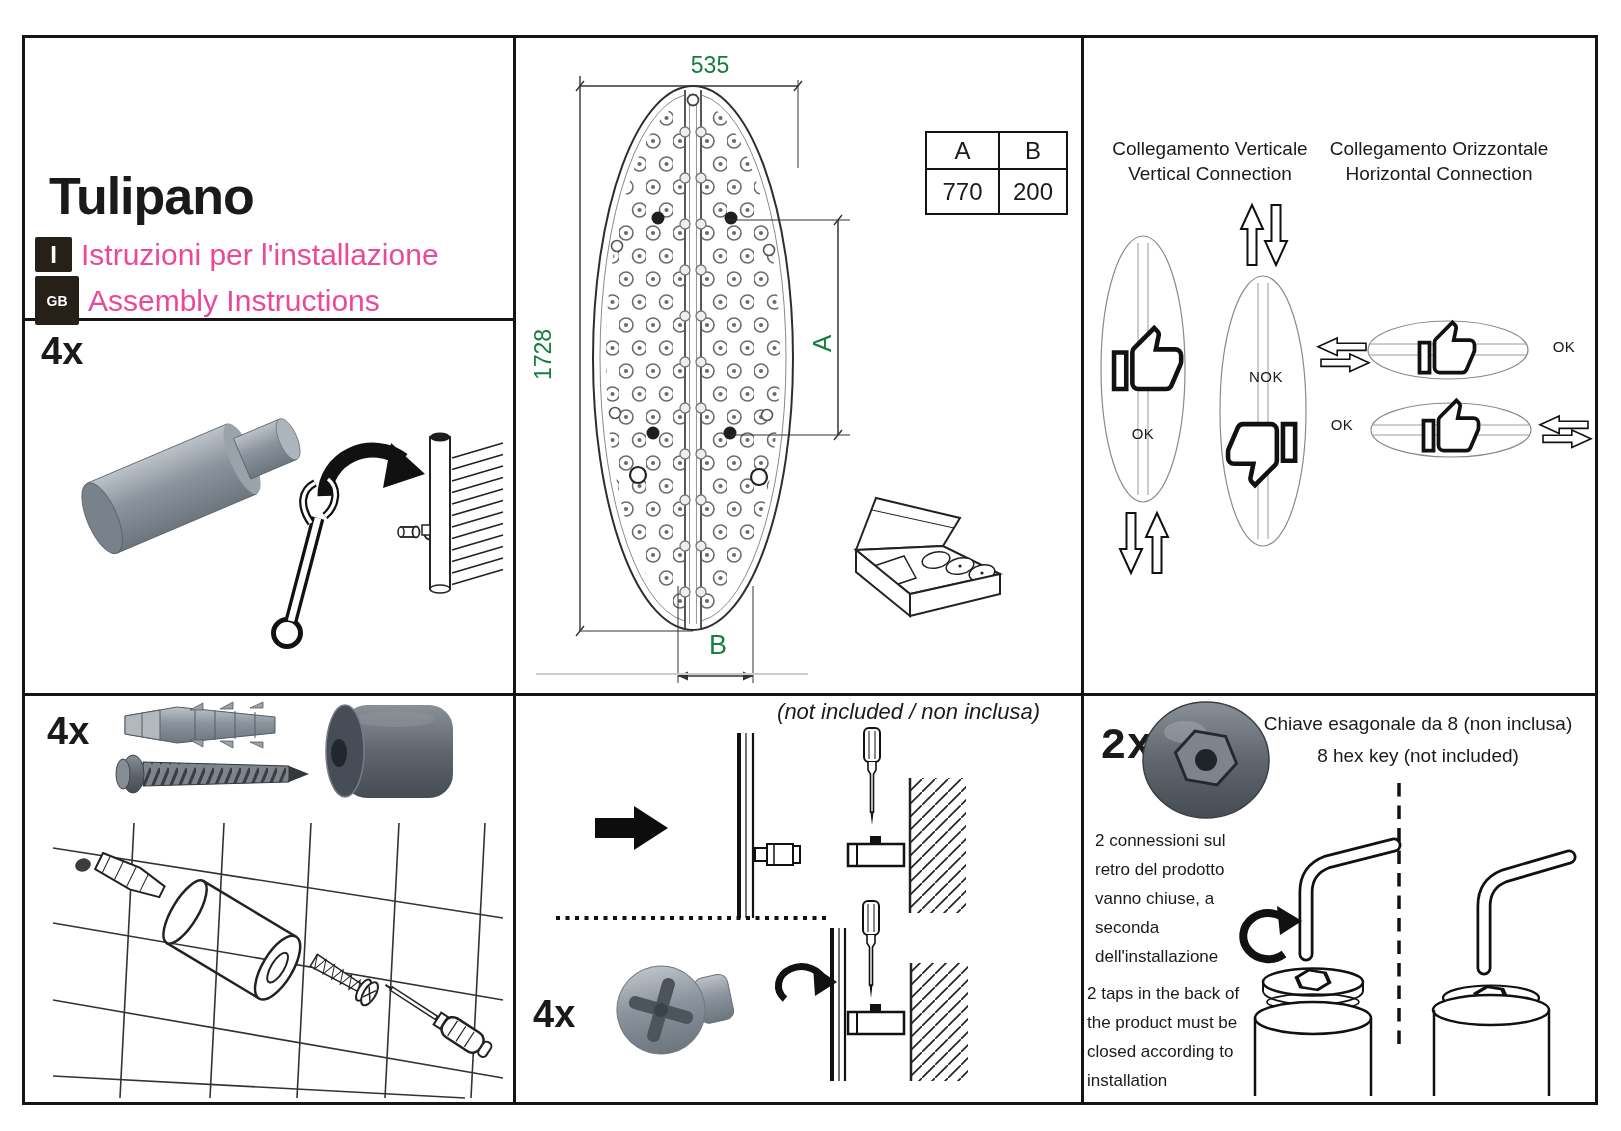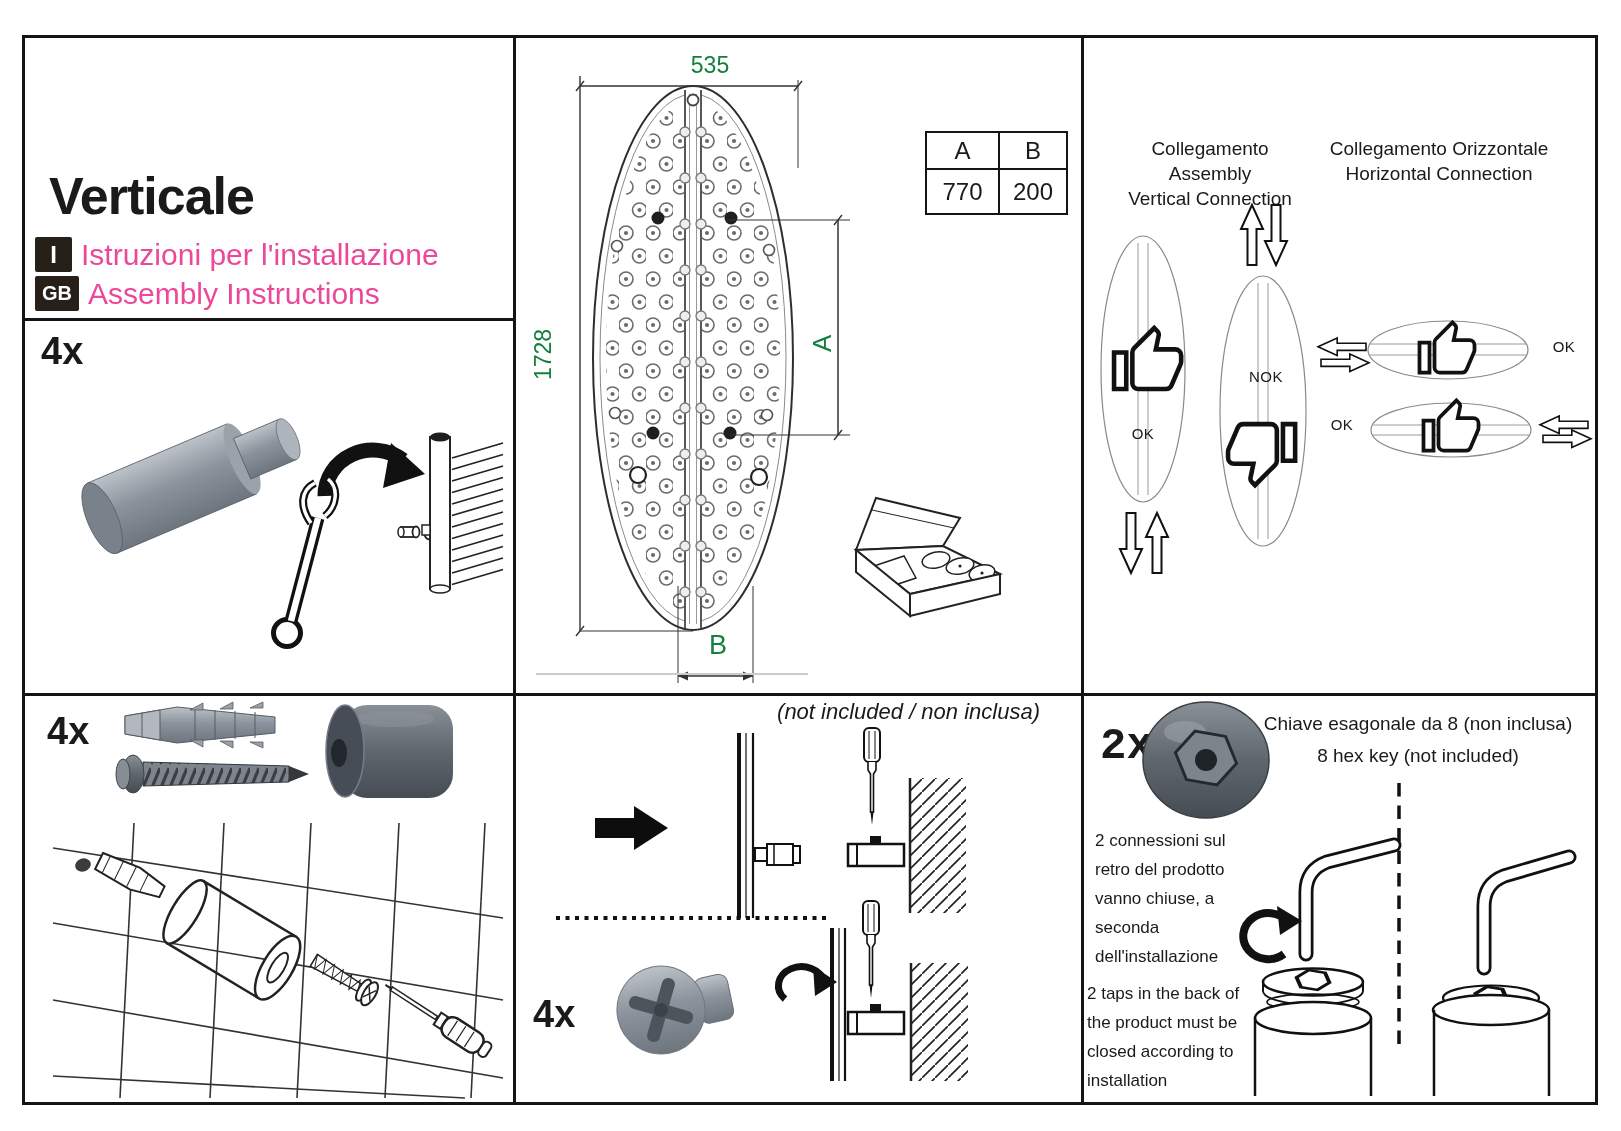--- a/index.html
+++ b/index.html
@@ -7,21 +7,21 @@
   .page { position:relative; width:1621px; height:1131px; background:#fff; overflow:hidden; }
   .frame { position:absolute; left:22px; top:35px; width:1576px; height:1070px; border:3px solid #141414; }
   .lay { position:absolute; inset:0; width:100%; height:100%; }
   svg.lay { pointer-events:none; }
   .divider { position:absolute; background:#141414; }
   .abs { position:absolute; }
   .title { font-size:52px; font-weight:bold; letter-spacing:-1px; }
   .langrow { display:flex; align-items:center; gap:9px; }
   .badge { display:inline-flex; align-items:center; justify-content:center; background:#262019; color:#fff; font-weight:bold; border-radius:2px; }
   .badge.i { width:37px; height:35px; font-size:24px; }
-  .badge.gb { width:44px; height:35px; font-size:20px;text-align:center; }
+  .badge.gb { width:44px; height:49px; font-size:14px;text-align:center; }
   .langlabel { font-size:30px; color:#ec4899; }
   .qty { font-size:38px; font-weight:bold; }
   .dimtxt { font-size:23px; color:#15803d; }
   .vert { writing-mode:vertical-rl; transform:rotate(180deg); }
   .conn-h { font-size:19px; text-align:center; line-height:25px; }
   .oklabel { font-size:15px; text-align:center; letter-spacing:0.5px; }
   .notincl { font-size:22px; font-style:italic; text-align:right; }
   .hexlabel { font-size:19px; text-align:center; white-space:nowrap; }
   .noteblock { font-size:17px; line-height:29px; }
   .abtable { border-collapse:collapse; table-layout:fixed; }
@@ -77,21 +77,21 @@
 
 <div class="page">
   <div class="frame">
 
     <div class="divider" style="left:488px; top:0; width:3px; height:100%;"></div>
     <div class="divider" style="left:1056px; top:0; width:3px; height:100%;"></div>
     <div class="divider" style="left:0; top:655px; width:100%; height:3px;"></div>
     <div class="divider" style="left:0; top:280px; width:489px; height:3px;"></div>
 
     <section>
-      <div class="abs title" style="left:24px; top:128px;">Verticale</div>
+      <div class="abs title" style="left:24px; top:128px;">Tulipano</div>
       <div class="abs langrow" style="left:10px; top:199px;">
         <span class="badge i">I</span>
         <span class="langlabel">Istruzioni per l'installazione</span>
       </div>
       <div class="abs langrow" style="left:10px; top:238px;">
         <span class="badge gb">GB</span>
         <span class="langlabel">Assembly Instructions</span>
       </div>
     </section>
 
@@ -341,21 +341,21 @@
         <tr class="vrow">
           <td>770</td>
           <td>200</td>
         </tr>
       </tbody>
         </table>
     </section>
 
     <section>
       <div class="abs conn-h" style="left:1085px; top:98px; width:200px;">
-        <div>Collegamento Assembly</div>
+        <div>Collegamento Verticale</div>
         <div>Vertical Connection</div>
       </div>
       <div class="abs conn-h" style="left:1304px; top:98px; width:220px;">
         <div>Collegamento Orizzontale</div>
         <div>Horizontal Connection</div>
       </div>
       <svg class="lay" viewBox="0 0 1570 1064">
 
         <g>
           <ellipse cx="1118" cy="331" rx="42" ry="133" fill="#fff" stroke="#8a8a8a" stroke-width="1.2"></ellipse>

